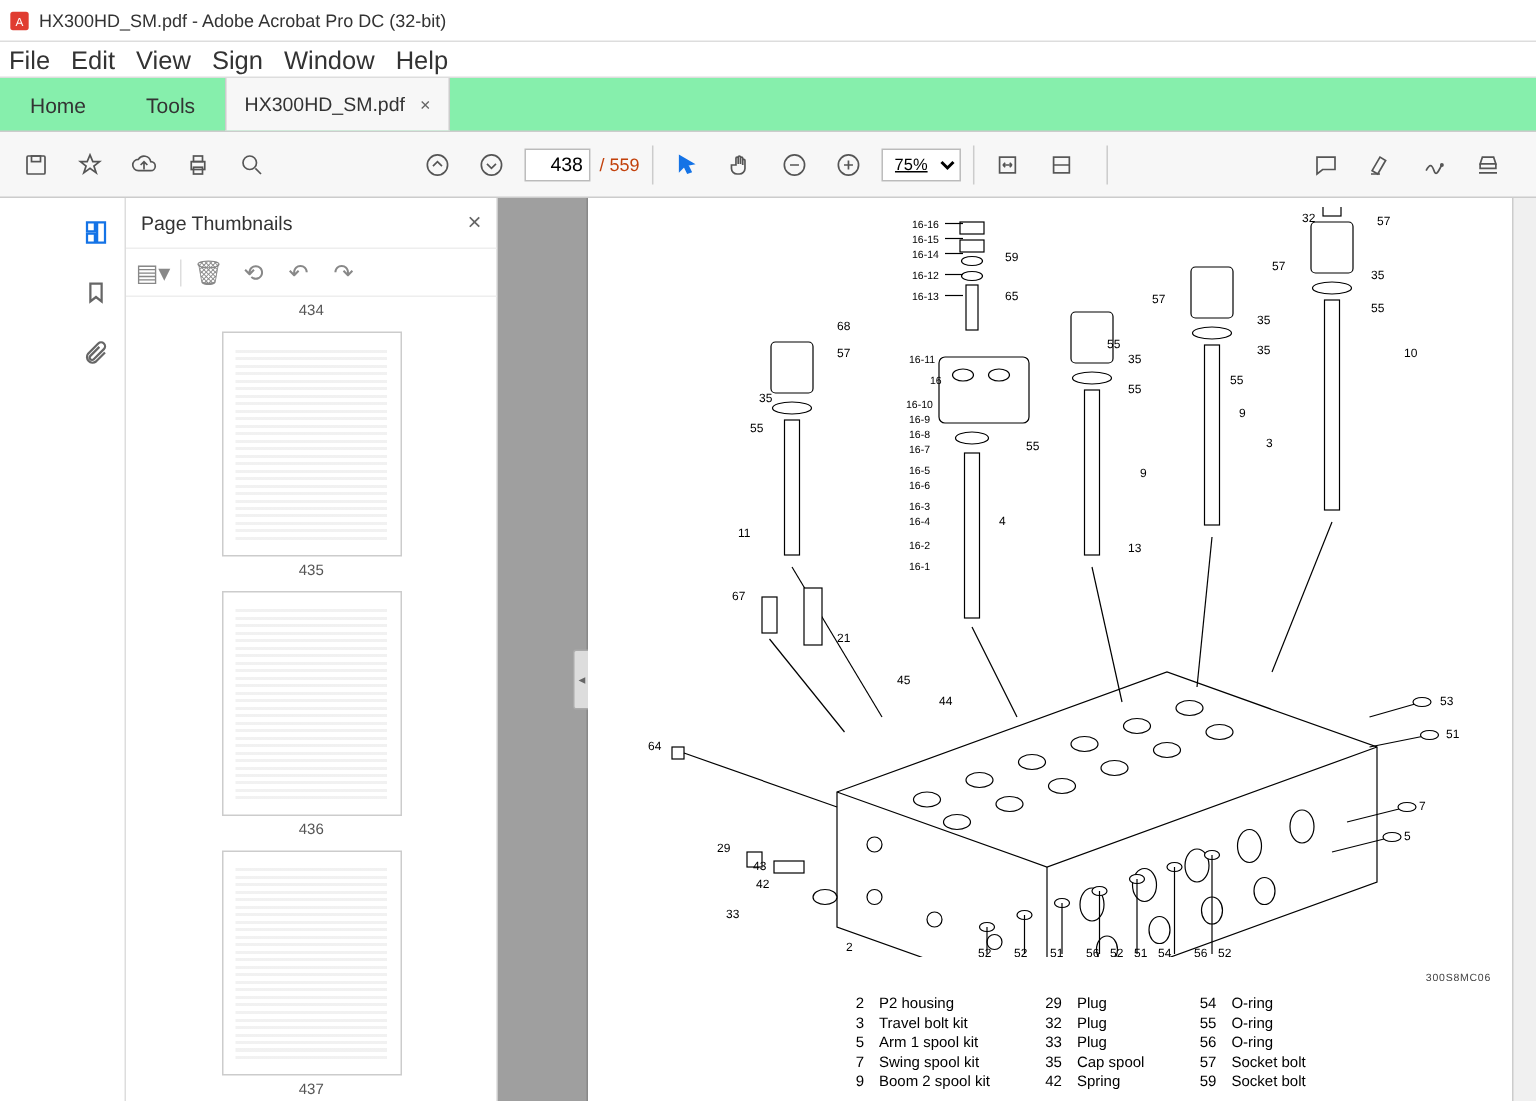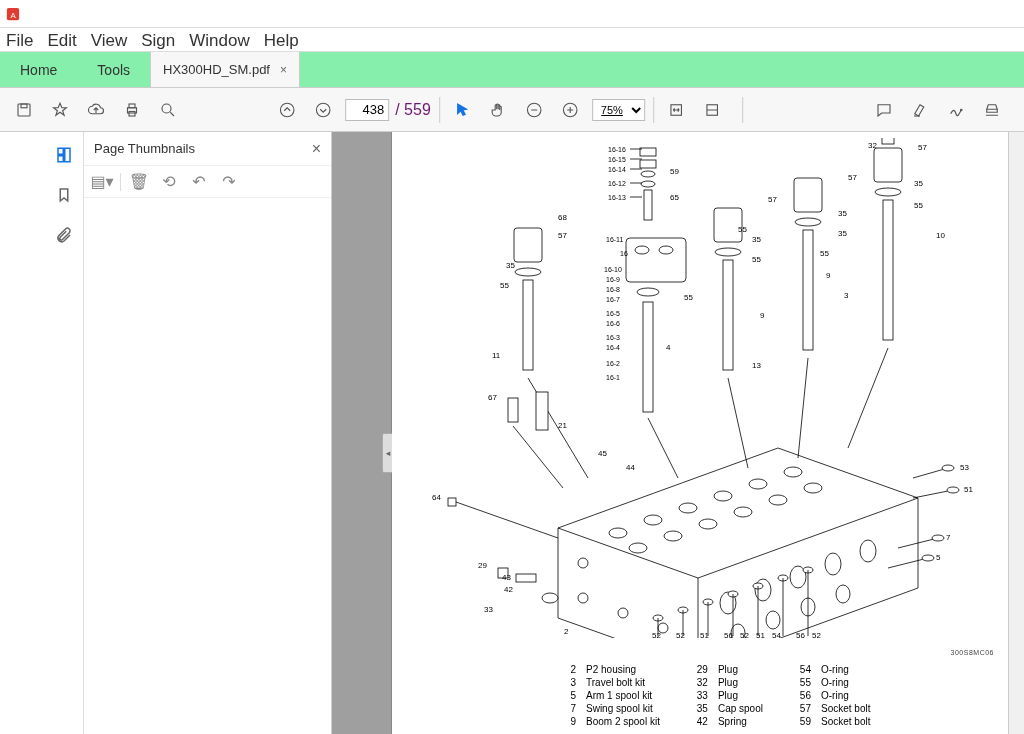--- a/index.html
+++ b/index.html
@@ -18,21 +18,21 @@
 .tabbar .navbtn { padding: 0 20px; font-size: 14px; color: #333; height: 100%; display: flex; align-items: center; cursor: pointer; }
 .tabbar .doctab { background: #f7f7f7; height: 100%; display: flex; align-items: center; padding: 0 12px; border-right: 1px solid #ccc; border-left: 1px solid #ccc; font-size: 13px; color: #333; }
 .tabbar .doctab .close-x { margin-left: 10px; color: #666; font-size: 12px; cursor: pointer; }
 
 
 .toolbar { height: 44px; background: #f7f7f7; border-bottom: 1px solid #ccc; display: flex; align-items: center; padding: 0 10px; position: relative; }
 .toolbar .tb-btn { width: 28px; height: 28px; display: flex; align-items: center; justify-content: center; margin-right: 8px; color: #555; cursor: pointer; }
 .toolbar .tb-btn svg { width: 18px; height: 18px; stroke: #555; fill: none; stroke-width: 1.5; }
 .toolbar .sep { width: 1px; height: 26px; background: #ccc; margin: 0 8px; }
 .toolbar .page-input { width: 44px; height: 22px; text-align: right; border: 1px solid #bbb; font-size: 13px; padding: 0 4px; }
-.toolbar .page-total { font-size: 16px; color: #701a75; margin-left: 6px; }
+.toolbar .page-total { font-size: 12px; color: #c2410c; margin-left: 6px; }
 .toolbar .zoom-select { height: 22px; border: 1px solid #bbb; font-size: 11px; padding: 0 4px; min-width: 52px; background: #fff; text-decoration: underline;}
 .toolbar .center-group { position: absolute; left: 50%; transform: translateX(-50%); display: flex; align-items: center;}
 .toolbar .right-group { margin-left: auto; display: flex; align-items: center;}
 
 
 .main { display: flex; height: calc(734px - 28px - 24px - 36px - 44px); padding-left: 44px; }
 
 .navstrip { width: 40px; background: #fff; border-right: 1px solid #ddd; display: flex; flex-direction: column; align-items: center; padding-top: 10px; }
 .navstrip .ns-btn { width: 26px; height: 26px; margin-bottom: 14px; display:flex; align-items:center; justify-content:center; color:#666; cursor:pointer;}
 .navstrip .ns-btn.active { color: #1473e6; }
@@ -64,20 +64,21 @@
 .rightstrip { width:16px; background:#f0f0f0; border-left:1px solid #ccc;}
 </style>
 </head>
 <body>
 
 <div class="titlebar">
   <svg class="pdf-icon" viewBox="0 0 16 16">
       <rect x="1" y="1" width="14" height="14" rx="2" fill="#e03c31"></rect>
       <text x="8" y="12" text-anchor="middle" font-size="9" fill="#fff" font-family="Arial">A</text>
     </svg>
+  <span>HX300HD_SM.pdf - Adobe Acrobat Pro DC (32-bit)</span>
 </div>
 
 <div class="menubar">
   <span>File</span>
   <span>Edit</span>
   <span>View</span>
   <span>Sign</span>
   <span>Window</span>
   <span>Help</span>
 </div>
@@ -232,20 +233,36 @@
       <span>Page Thumbnails</span>
       <span class="th-close">×</span>
     </div>
     <div class="th-tools">
       <div class="tt-btn">▤▾</div>
       <div class="tt-sep"></div>
       <div class="tt-btn">🗑</div>
       <div class="tt-btn">⟲</div>
       <div class="tt-btn">↶</div>
       <div class="tt-btn">↷</div>
+    </div>
+    <div class="th-scroll">
+      <div class="thumb-cap">434</div>
+      <div class="thumb">
+          <div class="fake-content"></div>
+        </div>
+      <div class="thumb-cap">435</div>
+      <div class="thumb">
+          <div class="fake-content"></div>
+        </div>
+      <div class="thumb-cap">436</div>
+      <div class="thumb">
+          <div class="fake-content"></div>
+        </div>
+      <div class="thumb-cap">437</div>
+
     </div>
   </div>
 
   <div class="docarea">
     <div class="gutter">
       <div class="collapse-handle">◂</div>
     </div>
     <div class="page">
 
       <svg class="diagram-svg" viewBox="0 0 590 500">

